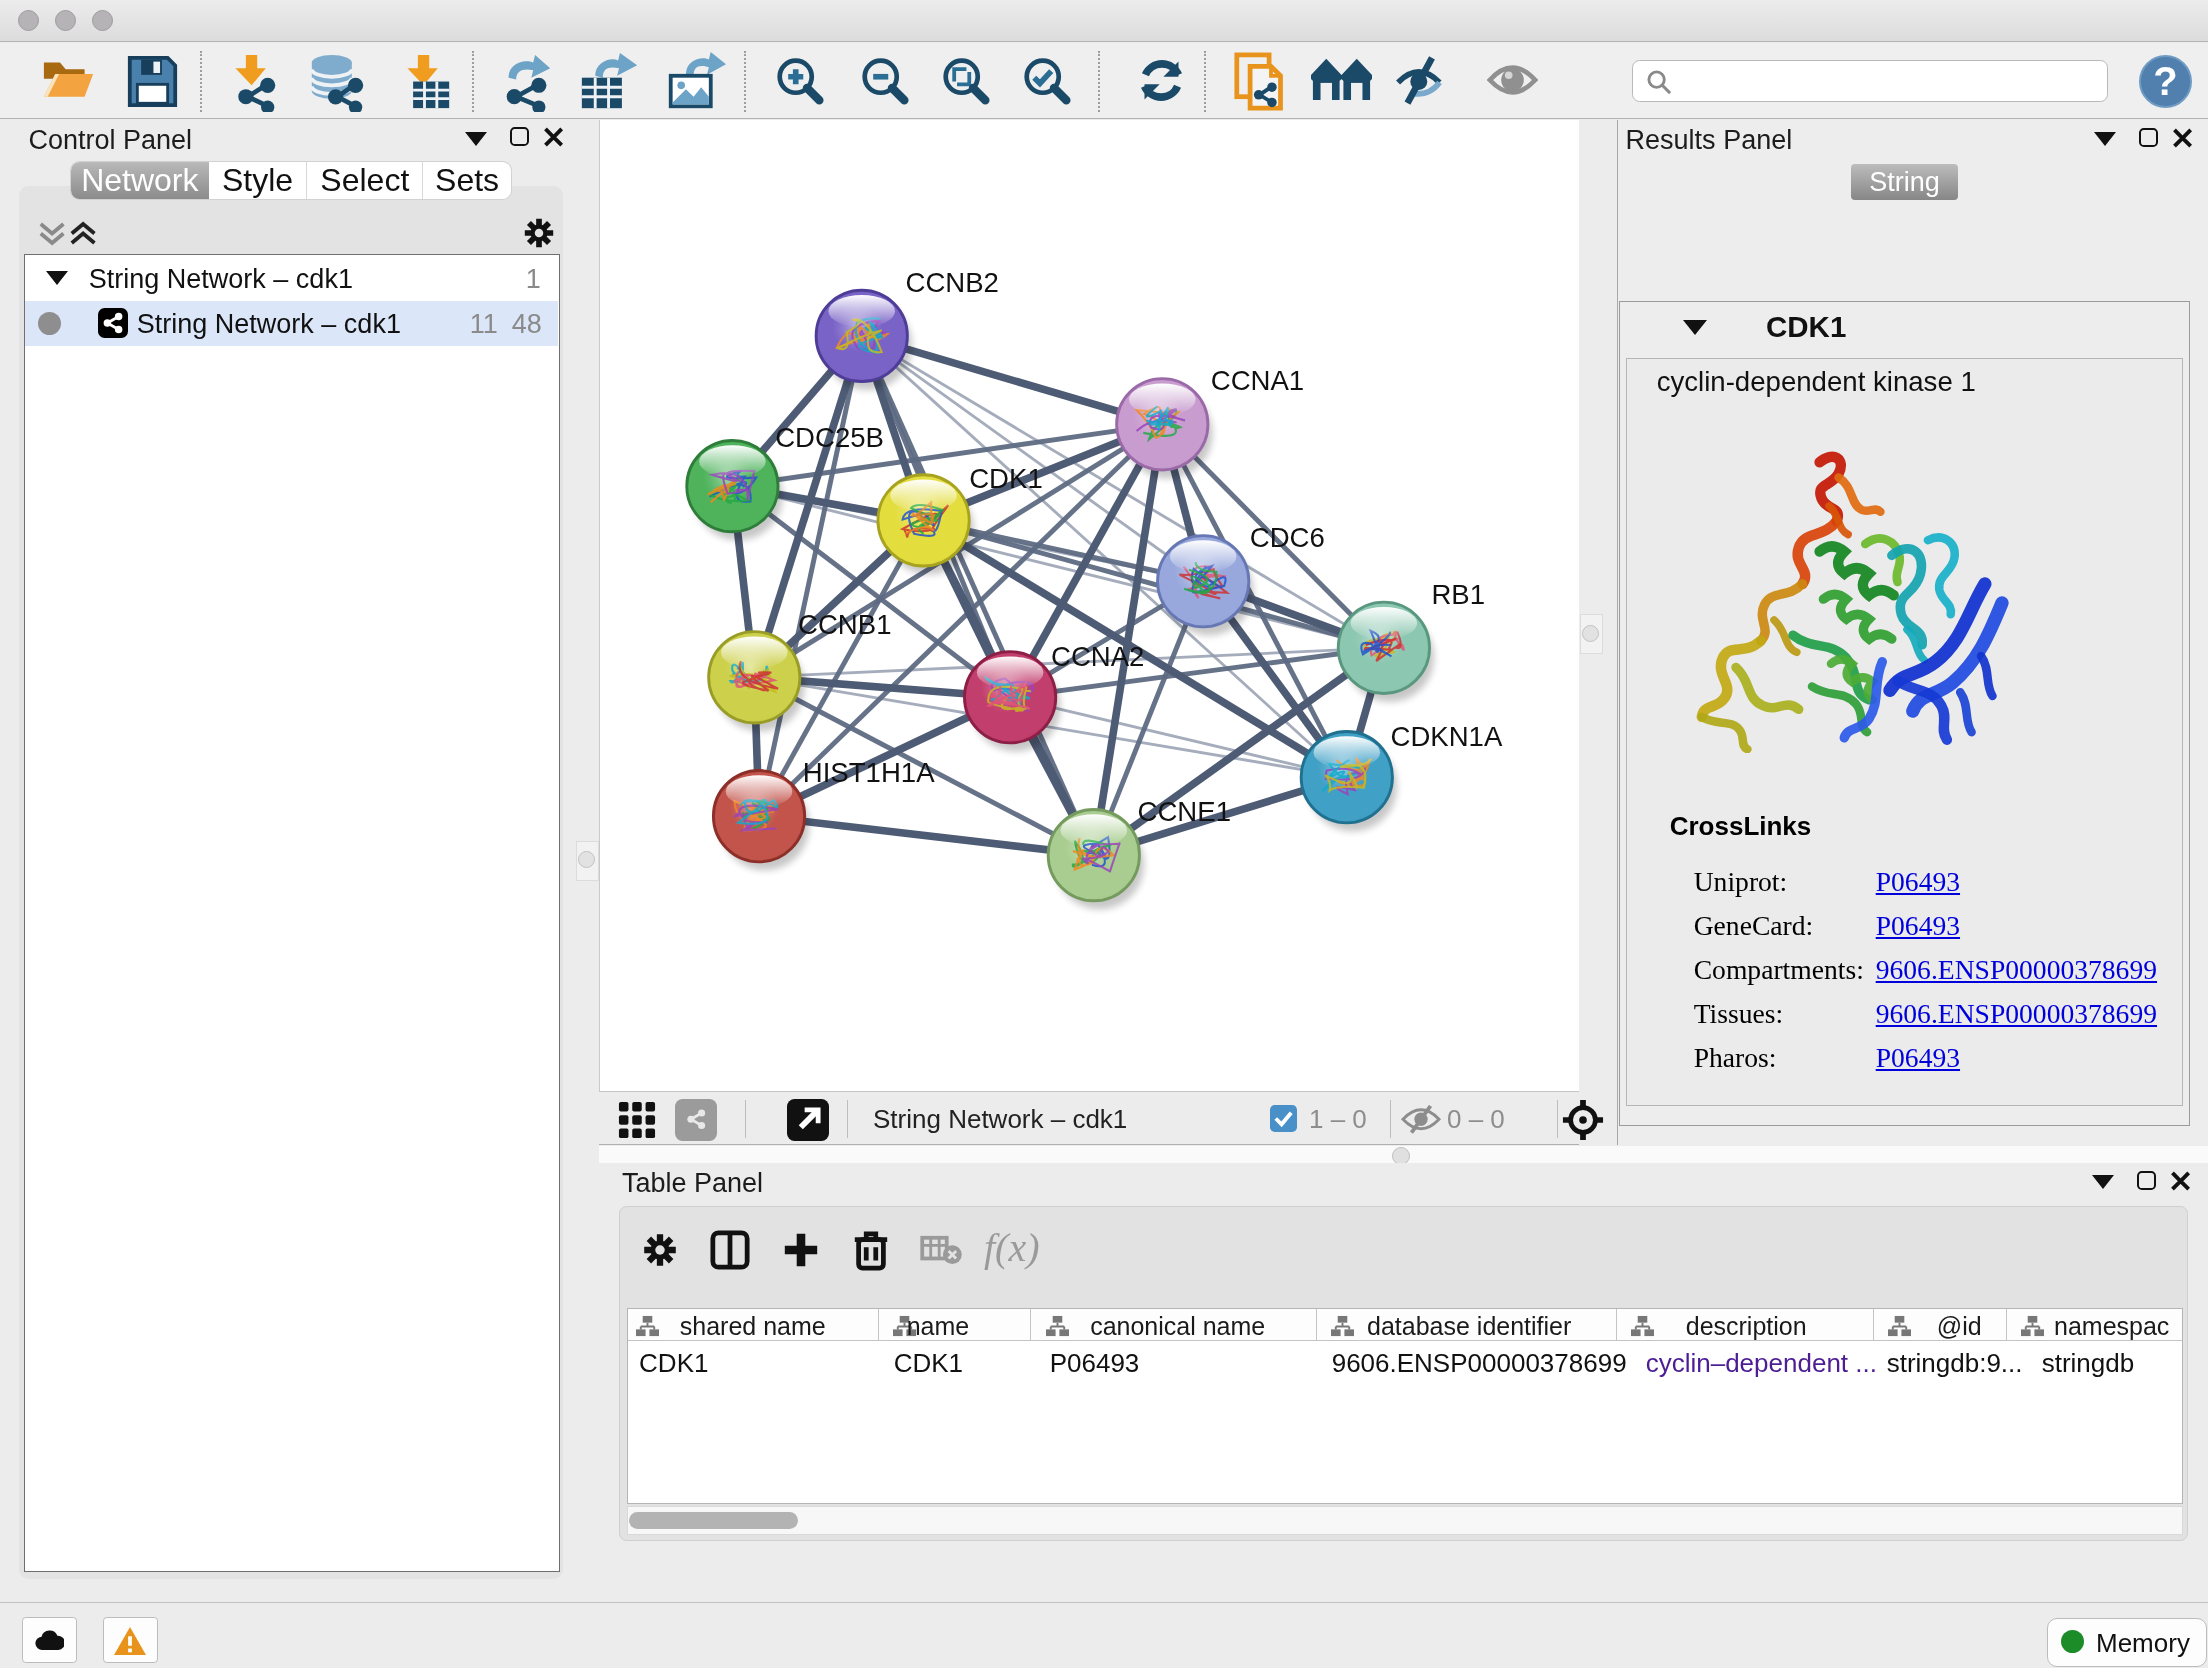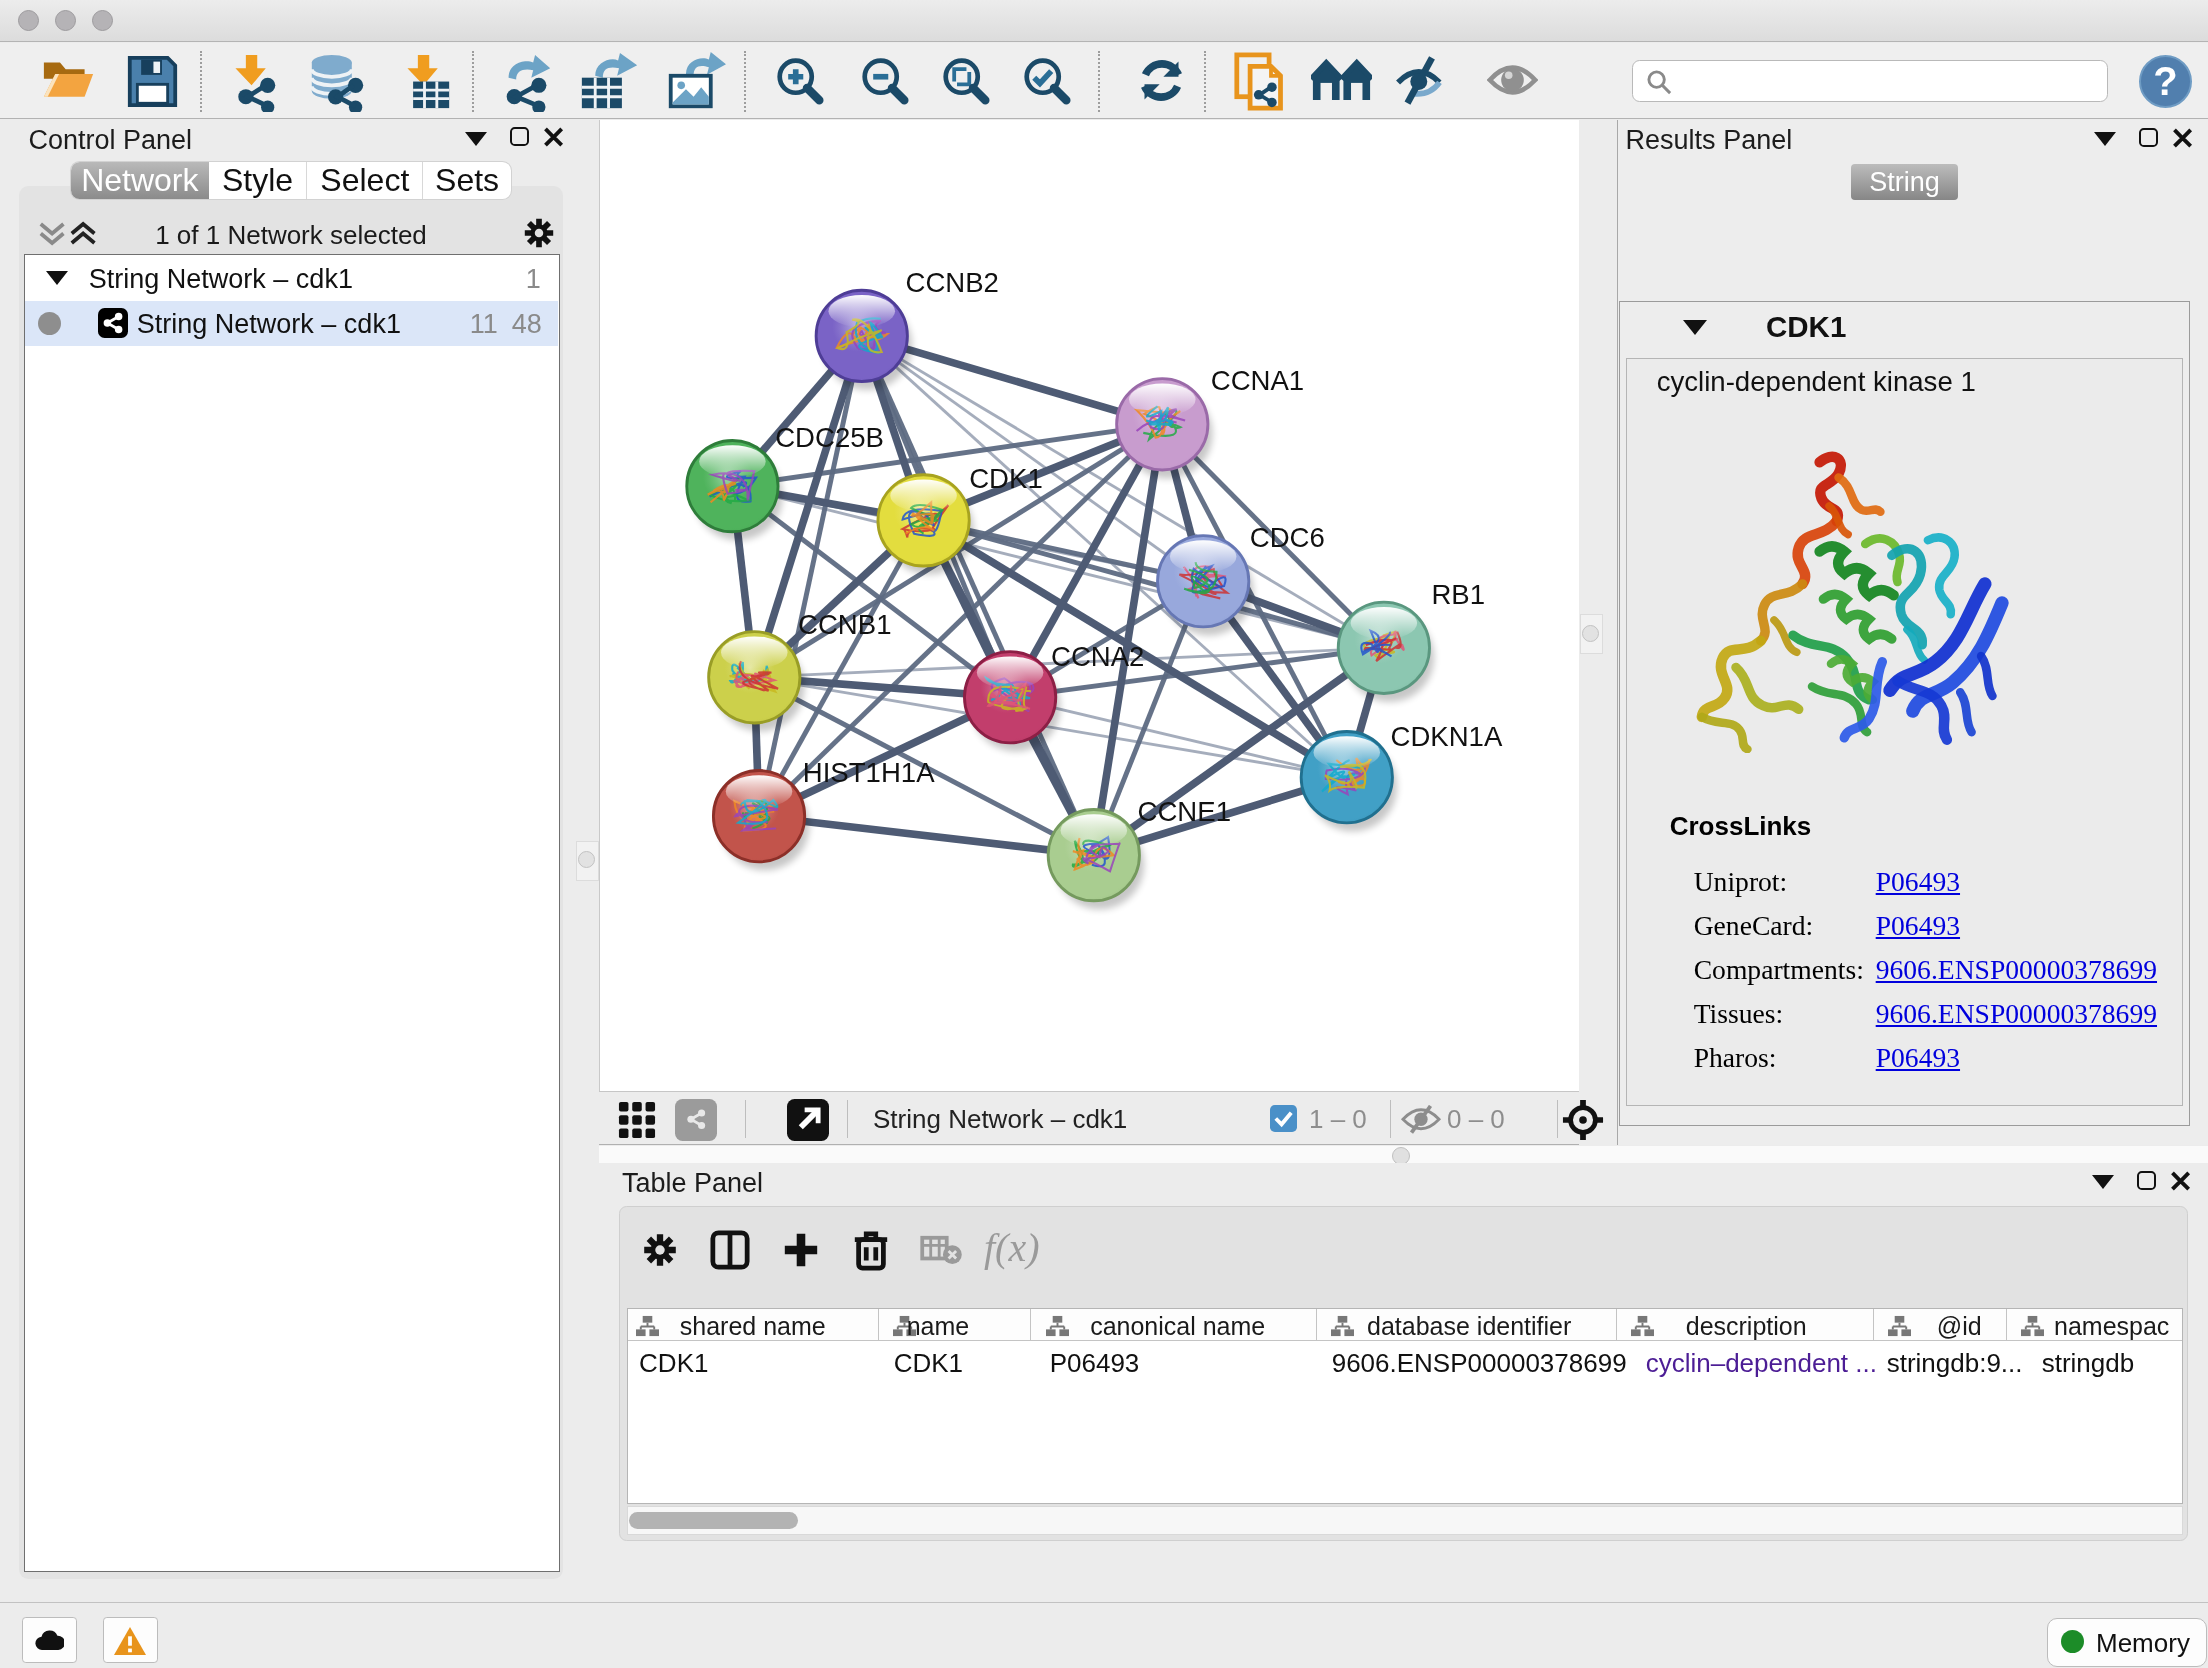--- a/index.html
+++ b/index.html
@@ -206,21 +206,20 @@
 </div>
 
 <div class="abs" style="left:19px;top:186px;width:544px;height:1393px;background:#e3e3e3;border-radius:9.5px">
 
  <svg class="abs" style="left:18px;top:34px" width="34" height="27" viewBox="0 0 36 28">
   <path d="M4 4 l12 10 12 -10 M4 14 l12 10 12 -10" stroke="#8a8a8a" stroke-width="4" fill="none"></path>
  </svg>
  <svg class="abs" style="left:49px;top:34px" width="34" height="27" viewBox="0 0 36 28">
   <path d="M4 24 l12 -10 12 10 M4 14 l12 -10 12 10" stroke="#222" stroke-width="4" fill="none"></path>
  </svg>
- <div class="abs" style="left:0;top:34px;width:544px;text-align:center;font-size:26px;color:#1a1a1a">1 of 1 Network selected</div>
  <svg class="abs" style="left:502px;top:28.5px" width="36" height="36" viewBox="0 0 38 38">
   <g fill="#111">
         <circle cx="19" cy="19" r="9"></circle>
   <g stroke="#111" stroke-width="6">
           <path d="M19 4 v8 M19 26 v8 M4 19 h8 M26 19 h8 M8.4 8.4 l5.6 5.6 M24 24 l5.6 5.6 M29.6 8.4 L24 14 M14 24 l-5.6 5.6"></path>
         </g>
       </g>
   <circle cx="19" cy="19" r="4.5" fill="#e3e3e3"></circle>
  </svg>
 

